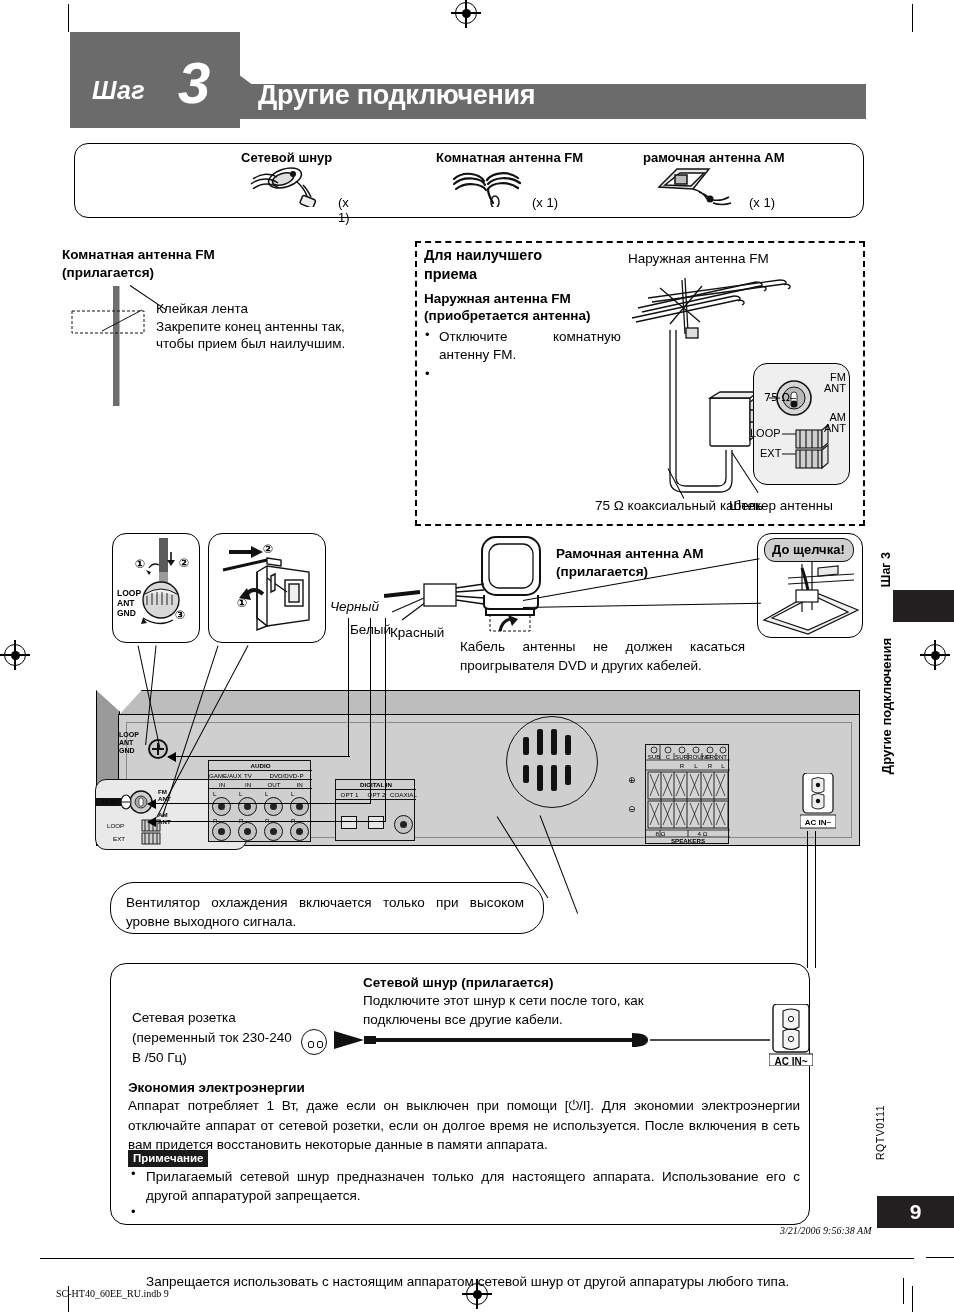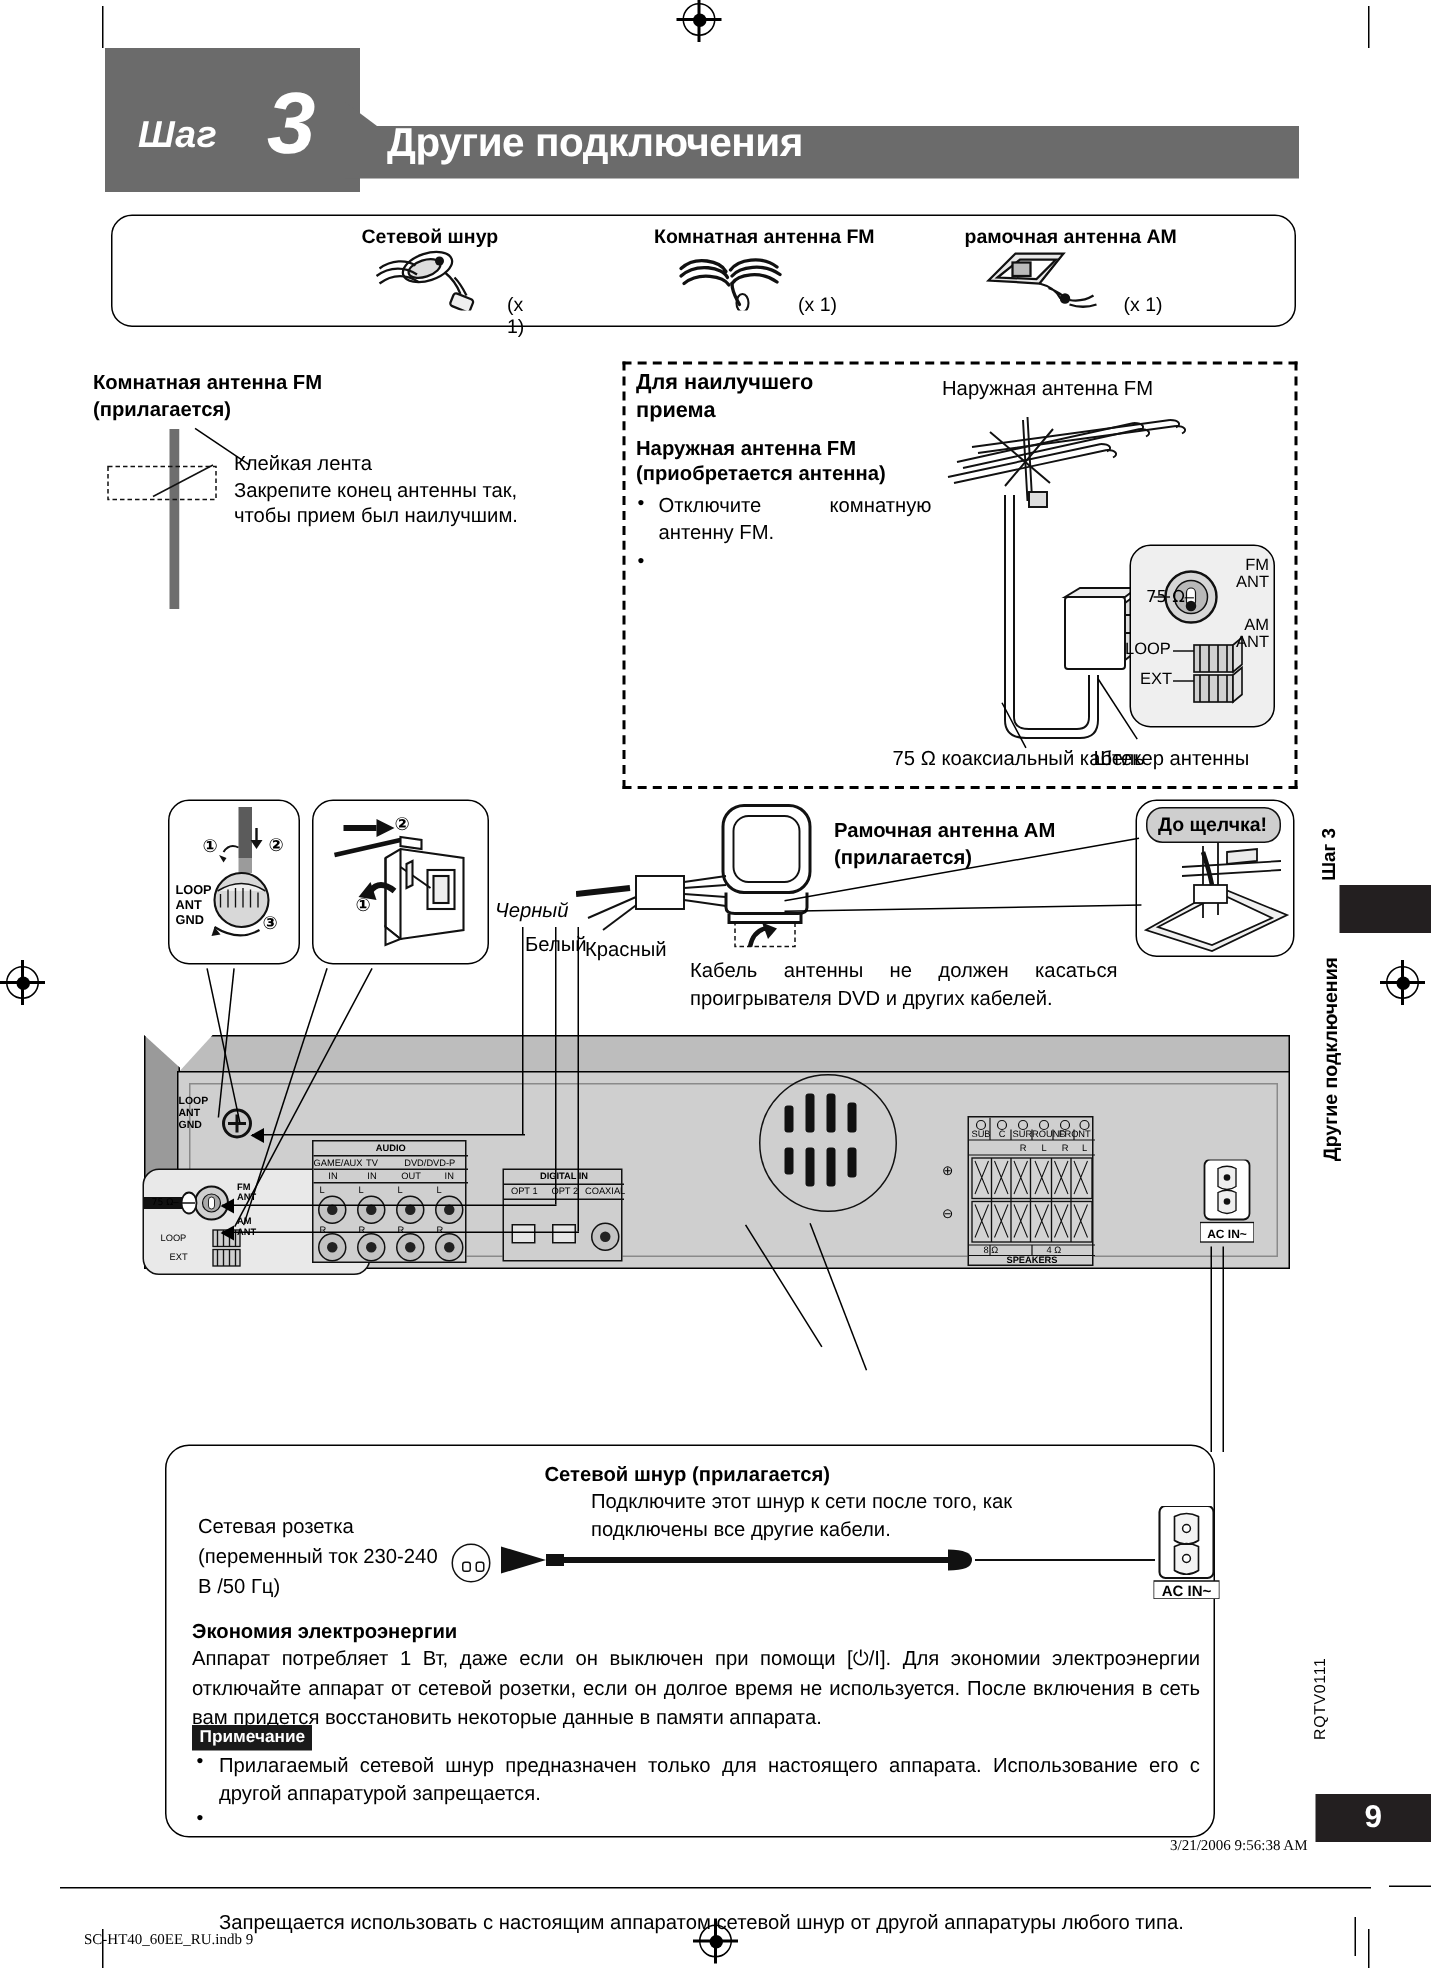--- a/index.html
+++ b/index.html
@@ -574,37 +574,43 @@
   <div class="ln" style="left:385px;top:618px;width:1.3px;height:203px;"></div>
   <div class="ln" style="left:148px;top:821px;width:238px;height:1.3px;"></div>
   <div class="arrowL" style="left:147px;top:817px;"></div>
 
   <div class="ln" style="left:497px;top:816px;width:96px;height:1.1px;transform:rotate(58deg);transform-origin:left center;"></div>
   <div class="ln" style="left:540px;top:815px;width:105px;height:1.1px;transform:rotate(69deg);transform-origin:left center;"></div>
 
   <div class="ln" style="left:807px;top:831px;width:1.3px;height:137px;"></div>
   <div class="ln" style="left:815px;top:831px;width:1.3px;height:137px;"></div>
 
+  <div class="rpanel" style="left:110px;top:882px;width:434px;height:52px;border-radius:24px;">
+    <div class="t just" style="left:15px;top:10px;width:398px;line-height:19px;">
+      <span>Вентилятор охлаждения включается только при высоком</span>
+      <span>уровне выходного сигнала.</span>
+    </div>
+  </div>
 
   <div class="pbox"></div>
 
   <div class="t" style="left:132px;top:1008px;width:180px;line-height:20px;">
     <span>Сетевая розетка</span><br>
     <span>(переменный ток 230-240</span><br>
     <span>В /50 Гц)</span>
   </div>
 
   <div style="position:absolute;left:301px;top:1029px;width:26px;height:26px;border-radius:50%;
               border:1.2px solid #111;box-sizing:border-box;background:#fff;">
     <div style="position:absolute;left:6px;top:11px;width:4px;height:5px;border:1px solid #111;border-radius:2px;"></div>
     <div style="position:absolute;left:15px;top:11px;width:4px;height:5px;border:1px solid #111;border-radius:2px;"></div>
   </div>
 
   <div class="t b" style="left:363px;top:974px;">Сетевой шнур (прилагается)</div>
-  <div class="t" style="left:363px;top:991px;width:340px;line-height:19px;margin-left:31px;">
+  <div class="t" style="left:363px;top:991px;width:340px;line-height:19px;">
     <span>Подключите этот шнур к сети после того, как</span><br>
     <span>подключены все другие кабели.</span>
   </div>
 
   <div style="position:absolute;left:334px;top:1026px;width:436px;height:30px;">
     <svg width="436" height="30" viewBox="0 0 436 30">
       <path d="M0 5 L30 14 L0 23 Z" fill="#111"></path>
       <path d="M30 10 L42 10 L42 18 L30 18 Z" fill="#111"></path>
       <line x1="42" y1="14" x2="298" y2="14" stroke="#111" stroke-width="4"></line>
       <path d="M298 7 q16 0 16 7 q0 7 -16 7 z" fill="#111"></path>
@@ -640,16 +646,16 @@
   <div class="side-tab"></div>
   <div class="side-v" style="left:879px;top:638px;font-size:13px;">Другие подключения</div>
   <div class="rqt">RQTV0111</div>
   <div class="pagenum">9</div>
 
   <div class="footer-rule"></div>
   <div class="foot" style="left:56px;top:1288px;">SC-HT40_60EE_RU.indb   9</div>
   <div class="reg" style="left:466px;top:1283px;">
       <i></i>
     </div>
-  <div class="foot" style="left:780px;top:1225px;">3/21/2006   9:56:38 AM</div>
+  <div class="foot" style="left:780px;top:1225px;font-style:italic;">3/21/2006   9:56:38 AM</div>
   <div class="crop" style="left:903px;top:1278px;width:1.2px;height:26px;"></div>
 
 </div>
 
 </body></html>

